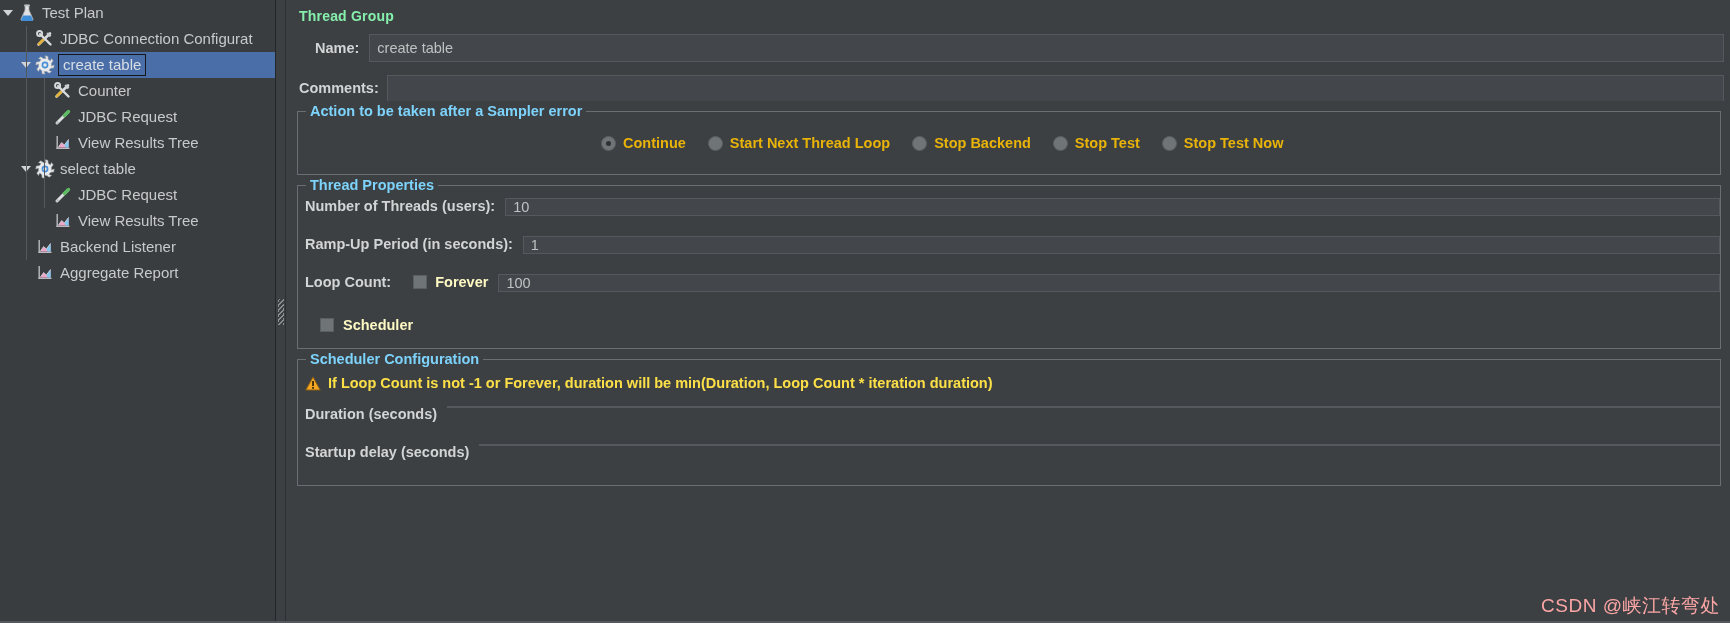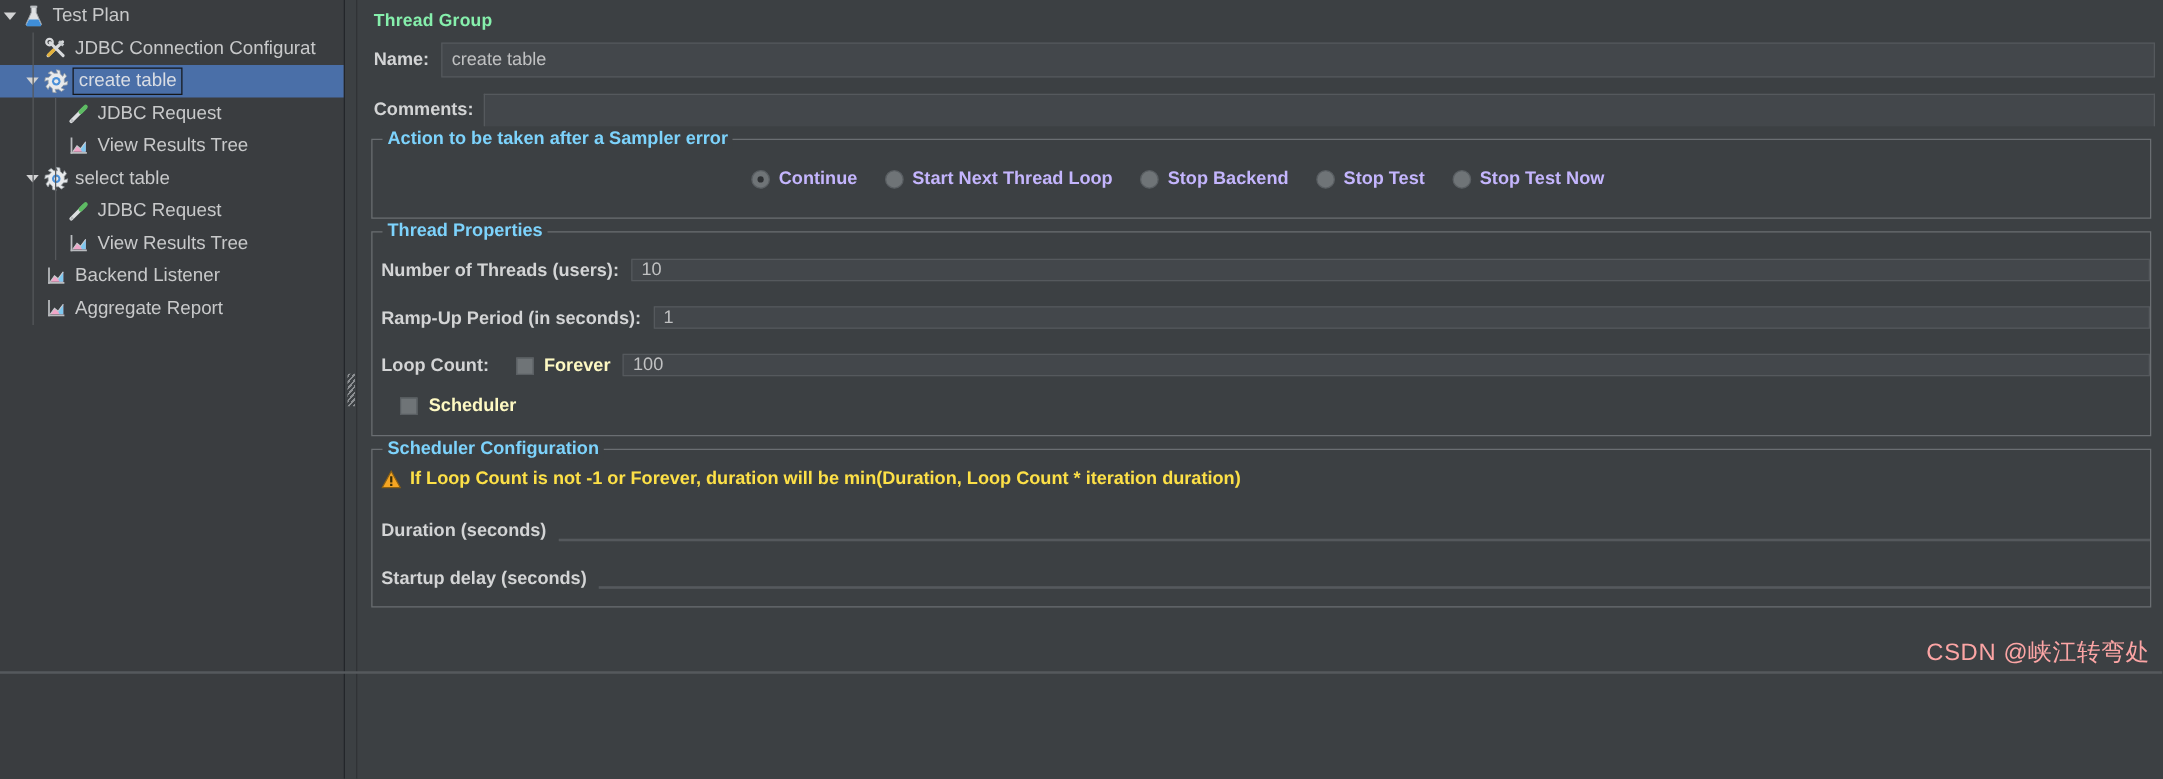--- a/index.html
+++ b/index.html
@@ -5,21 +5,21 @@
   * { box-sizing: border-box; }
   html, body {
     margin: 0; padding: 0;
     width: 1730px; height: 623px;
     overflow: hidden;
     background: #3c4043;
     font-family: "Liberation Sans", sans-serif;
   }
   #app {
     position: relative;
-    width: 1730px; height: 539px;
+    width: 1730px; height: 623px;
     background: #3c4043;
     display: flex;
     flex-direction: row;
   }
 
   
   #tree-panel {
     width: 276px;
     height: 623px;
     background: #3a3d40;
@@ -133,21 +133,21 @@
     background: #43474b;
     border: 1px solid #55595d;
     color: #c0c1c2;
     font-size: 14.5px;
     font-family: "Liberation Sans", sans-serif;
     display: flex;
     align-items: center;
     padding-left: 7px;
     overflow: hidden;
   }
-  .row-name .lbl { padding-right: 10px; padding-left: 2px; }
+  .row-name .lbl { padding-right: 10px; padding-left: 2px; margin-left: 16px; }
   .row-name .txtfield { flex: 1 1 auto; }
 
   .row-comments {
     display: flex;
     align-items: stretch;
     height: 26px;
     margin: 13px 0 0 3px;
   }
   .row-comments .lbl { padding-right: 8px; padding-left: 2px; }
   .row-comments .txtfield { flex: 1 1 auto; border-top: 1px solid #55595d; border-left:1px solid #55595d; border-right:1px solid #55595d; border-bottom: none;}
@@ -198,29 +198,29 @@
   .radio-mark.checked { background: #6f7477; }
   .radio-mark.checked::after {
     content: "";
     width: 5px; height: 5px;
     border-radius: 50%;
     background: #2e3134;
   }
   .radio-label {
     font-size: 14.5px;
     font-weight: bold;
-    color: #c4b5fd;
+    color: #eab308;
     white-space: nowrap;
   }
 
   
   #thread-props-group { padding: 12px 0 10px 0; }
   .prop-row {
     display: flex;
-    align-items: flex-end;
+    align-items: flex-start;
     height: 27px;
     margin: 0 0 11px 0;
     padding-left: 7px;
     padding-right: 0;
   }
   .prop-row:last-of-type { margin-bottom: 0; }
   .prop-row .lbl { padding-right: 10px; }
   .prop-row .txtfield { flex: 1 1 auto; }
 
   .chk-row {
@@ -336,20 +336,34 @@
               <circle cx="10" cy="10" r="1.7" fill="#e8eaec"></circle>
             </svg>
           </div>
           <div class="tree-label"><span class="tree-label-box">create table</span></div>
         </div>
         <div class="tree-row">
           <div style="flex: 0 0 36px; height: 26px;"></div>
           <div class="twisty"></div>
           <div class="tree-icon">
             <svg width="20" height="20" viewBox="0 0 20 20">
+              <line x1="3.5" y1="15.5" x2="15" y2="4.5" stroke="#d8dadc" stroke-width="2.6" stroke-linecap="round"></line>
+              <line x1="4" y1="15" x2="8" y2="11" stroke="#e3b23c" stroke-width="2.8" stroke-linecap="round"></line>
+              <path d="M13 3.2 l3.4 3.4 -1.6 1.6 -3.4 -3.4 Z" fill="#c8cccf"></path>
+              <line x1="15.5" y1="15.5" x2="5" y2="5" stroke="#d8dadc" stroke-width="2.4" stroke-linecap="round"></line>
+              <circle cx="4.6" cy="4.6" r="2.6" fill="none" stroke="#d8dadc" stroke-width="1.8"></circle>
+            </svg>
+          </div>
+          <div class="tree-label"><span class="tree-label-box">Counter</span></div>
+        </div>
+        <div class="tree-row">
+          <div style="flex: 0 0 36px; height: 26px;"></div>
+          <div class="twisty"></div>
+          <div class="tree-icon">
+            <svg width="20" height="20" viewBox="0 0 20 20">
               <line x1="4" y1="16" x2="14.5" y2="5.5" stroke="#dcdee0" stroke-width="3" stroke-linecap="round"></line>
               <line x1="11.5" y1="8.5" x2="15.5" y2="4.5" stroke="#5dbb63" stroke-width="3.4" stroke-linecap="round"></line>
               <path d="M3.2 17 l1.1 -3.2 2.1 2.1 Z" fill="#b7babd"></path>
             </svg>
           </div>
           <div class="tree-label"><span class="tree-label-box">JDBC Request</span></div>
         </div>
         <div class="tree-row">
           <div style="flex: 0 0 36px; height: 26px;"></div>
           <div class="twisty"></div>

